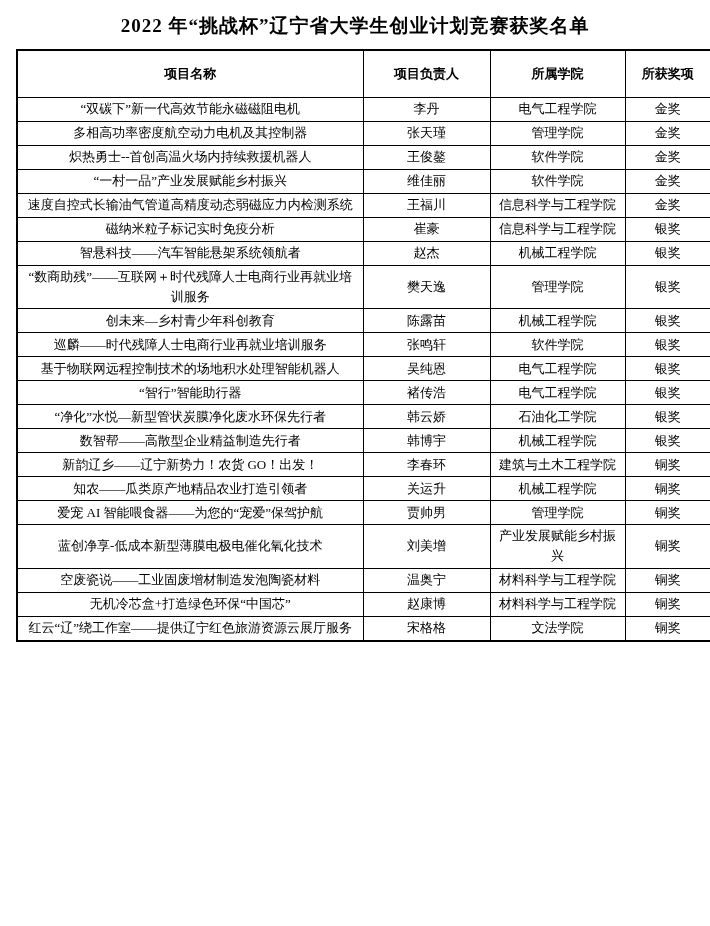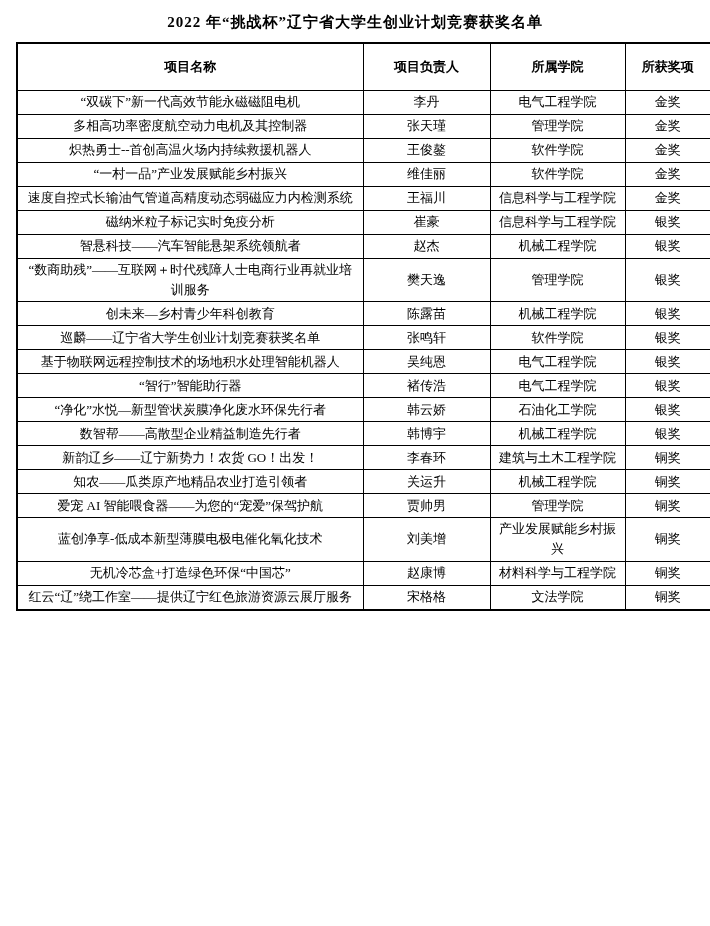--- a/index.html
+++ b/index.html
@@ -5,21 +5,21 @@
   html,body{margin:0;padding:0;}
   body{
     width:710px;height:926px;
     background:#ffffff;color:#000000;
     font-family:"Liberation Serif","DejaVu Serif",serif;
     overflow:hidden;
   }
   .page-title{
     text-align:center;
     font-weight:bold;
-    font-size:15px;
+    font-size:19px;
     padding:13px 0 10px 0;
     letter-spacing:1px;
   }
   table.award-table{
     border-collapse:collapse;
     table-layout:fixed;
     width:694px;
     margin-left:16px;
     border:2px solid #000;
   }
@@ -122,21 +122,21 @@
   </tr>
 
   <tr>
     <td>创未来—乡村青少年科创教育</td>
     <td>陈露苗</td>
     <td>机械工程学院</td>
     <td>银奖</td>
   </tr>
 
   <tr>
-    <td>巡麟——辽宁省大学生创业计划竞赛获奖名单</td>
+    <td>巡麟——时代残障人士电商行业再就业培训服务</td>
     <td>张鸣轩</td>
     <td>软件学院</td>
     <td>银奖</td>
   </tr>
 
   <tr>
     <td>基于物联网远程控制技术的场地积水处理智能机器人</td>
     <td>吴纯恩</td>
     <td>电气工程学院</td>
     <td>银奖</td>
@@ -184,20 +184,26 @@
     <td>铜奖</td>
   </tr>
 
   <tr>
     <td>蓝创净享-低成本新型薄膜电极电催化氧化技术</td>
     <td>刘美增</td>
     <td>产业发展赋能乡村振兴</td>
     <td>铜奖</td>
   </tr>
 
+  <tr>
+    <td>空废瓷说——工业固废增材制造发泡陶瓷材料</td>
+    <td>温奥宁</td>
+    <td>材料科学与工程学院</td>
+    <td>铜奖</td>
+  </tr>
 
   <tr>
     <td>无机冷芯盒+打造绿色环保“中国芯”</td>
     <td>赵康博</td>
     <td>材料科学与工程学院</td>
     <td>铜奖</td>
   </tr>
 
 
   <tr>

